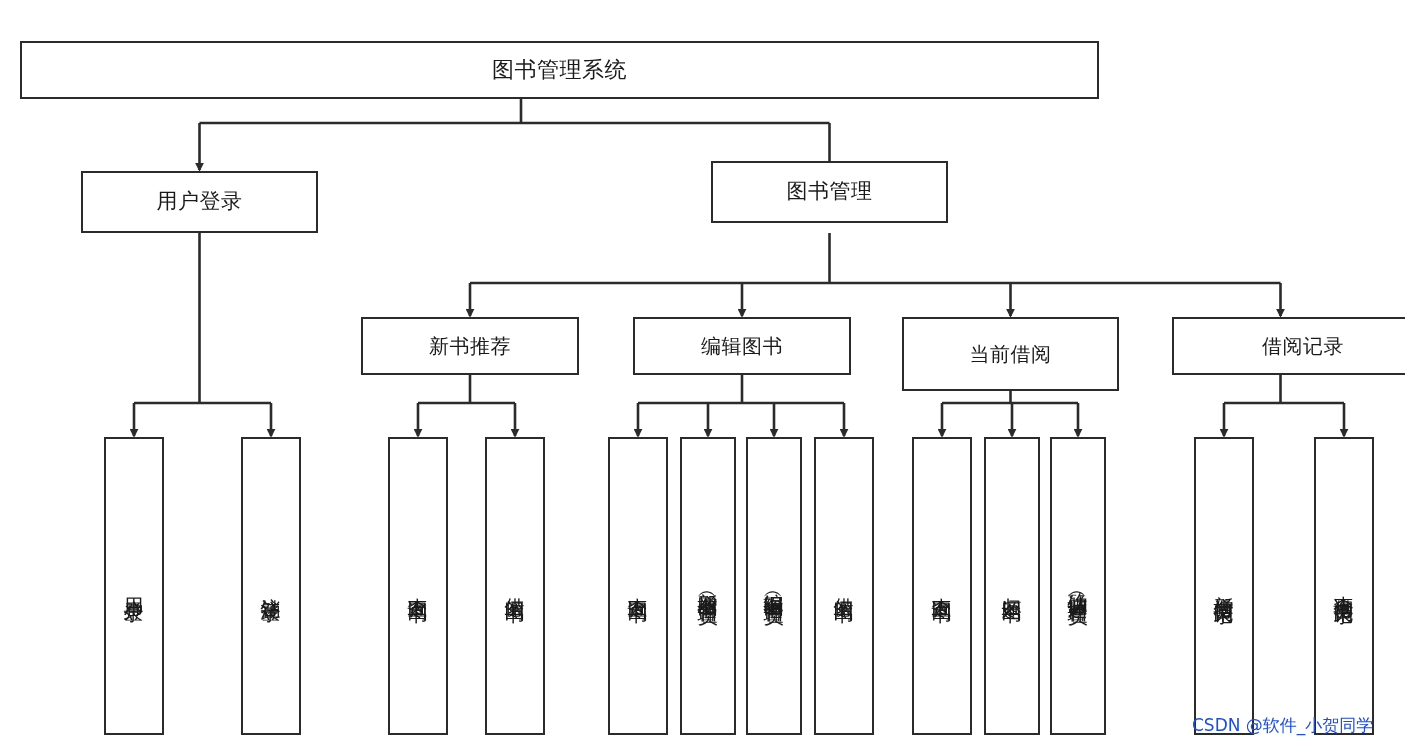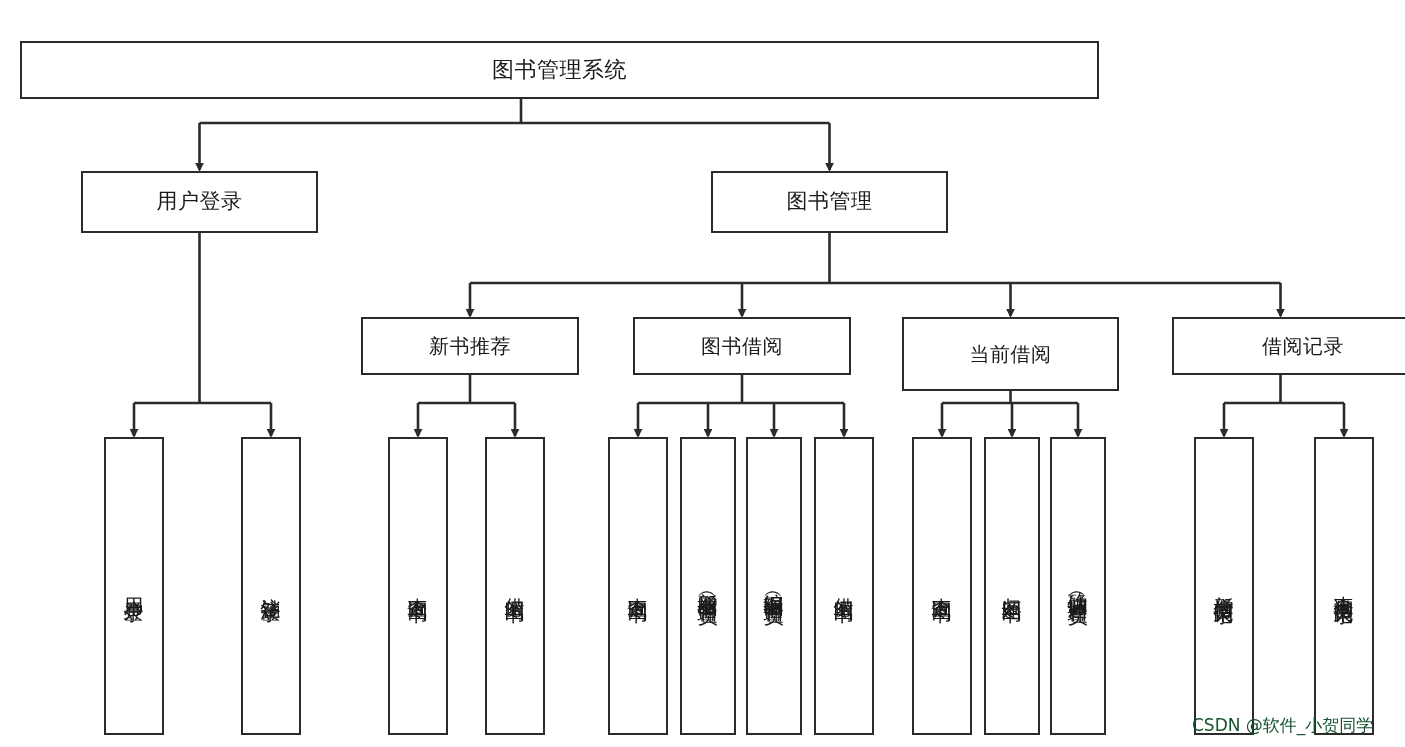--- a/index.html
+++ b/index.html
@@ -55,21 +55,21 @@
     align-items: center;
     justify-content: center;
     padding: 4px 0;
   }
   .leaf .node-label { max-height: 100%; }
   #watermark {
     position: absolute;
     left: 1192px;
     top: 714px;
     font-size: 17px;
-    color: #14532d;
+    color: #1d4ed8;
     white-space: nowrap;
     z-index: 5;
     font-family: "DejaVu Sans", "Liberation Sans", sans-serif;
   }
 </style>
 </head>
 <body>
 
 <div id="stage">
   <svg id="edges" viewBox="0 0 1405 747">
@@ -112,28 +112,28 @@
       <path d="M1224,403 L1224,436" stroke="#2b2b2b" stroke-width="2.6" fill="none" marker-end="url(#arrow)"></path>
       <path d="M1344,403 L1344,436" stroke="#2b2b2b" stroke-width="2.6" fill="none" marker-end="url(#arrow)"></path>
     </svg>
   <div id="nodes">
       <div class="node lvl0" style="left: 20px; top: 13px; width: 1079px; height: 58px; margin-top: 28px;">
         <span class="node-label">图书管理系统</span>
       </div>
       <div class="node lvl1" style="left: 81px; top: 171px; width: 237px; height: 62px;">
         <span class="node-label">用户登录</span>
       </div>
-      <div class="node lvl1" style="left: 711px; top: 171px; width: 237px; height: 62px; align-items: center;">
+      <div class="node lvl1" style="left: 711px; top: 161px; width: 237px; height: 62px; align-items: center;">
         <span class="node-label">图书管理</span>
       </div>
       <div class="node lvl2" style="left: 361px; top: 317px; width: 218px; height: 58px;">
         <span class="node-label">新书推荐</span>
       </div>
       <div class="node lvl2" style="left: 633px; top: 317px; width: 218px; height: 58px;">
-        <span class="node-label">图书借阅</span>
+        <span class="node-label">编辑图书</span>
       </div>
       <div class="node lvl2" style="left: 902px; top: 317px; width: 217px; height: 74px;">
         <span class="node-label">当前借阅</span>
       </div>
       <div class="node lvl2" style="left: 1172px; top: 317px; width: 262px; height: 58px;">
         <span class="node-label">借阅记录</span>
       </div>
       <div class="node lvl3 leaf" style="left: 104px; top: 437px; width: 60px; height: 298px;">
         <span class="node-label">用户登录</span>
       </div>

